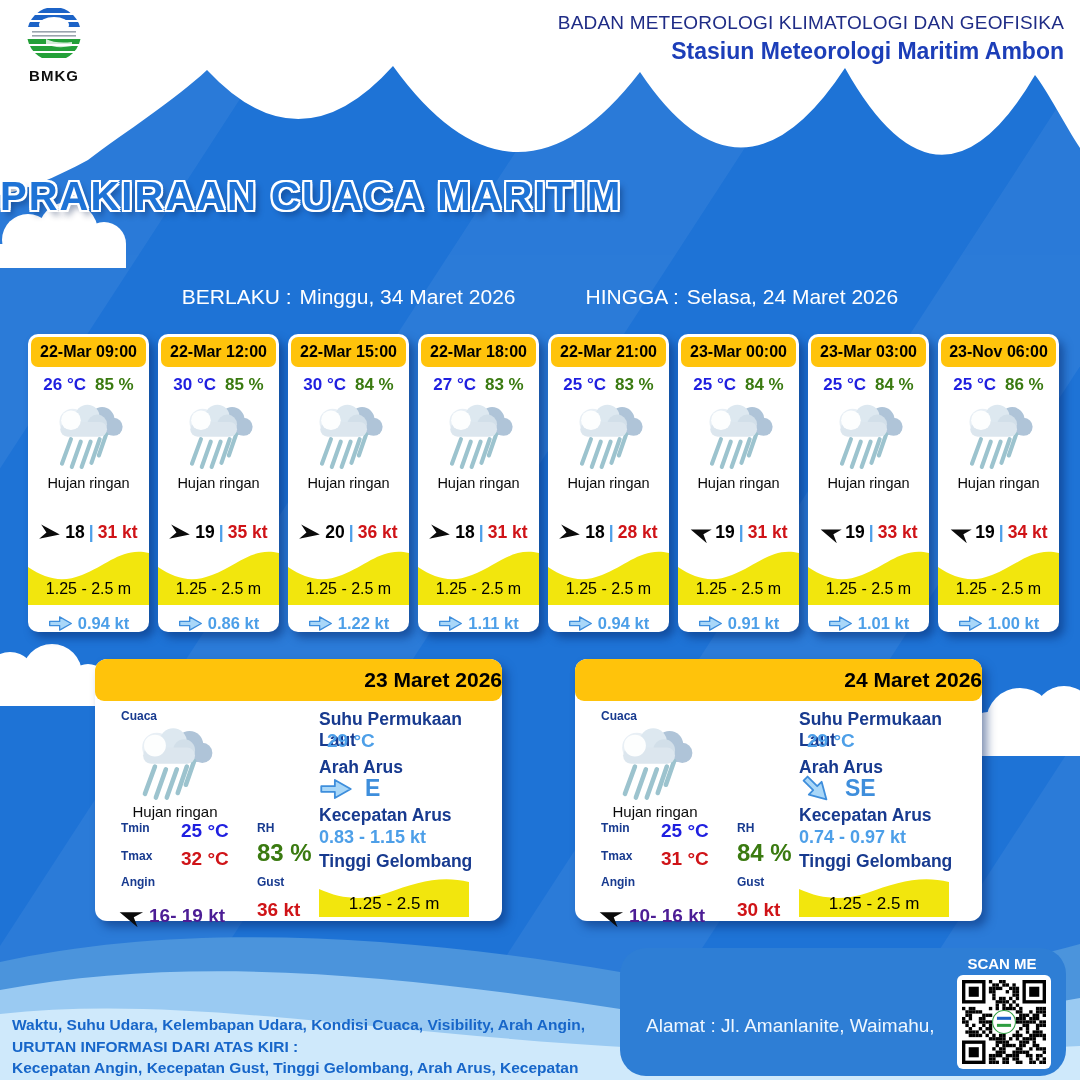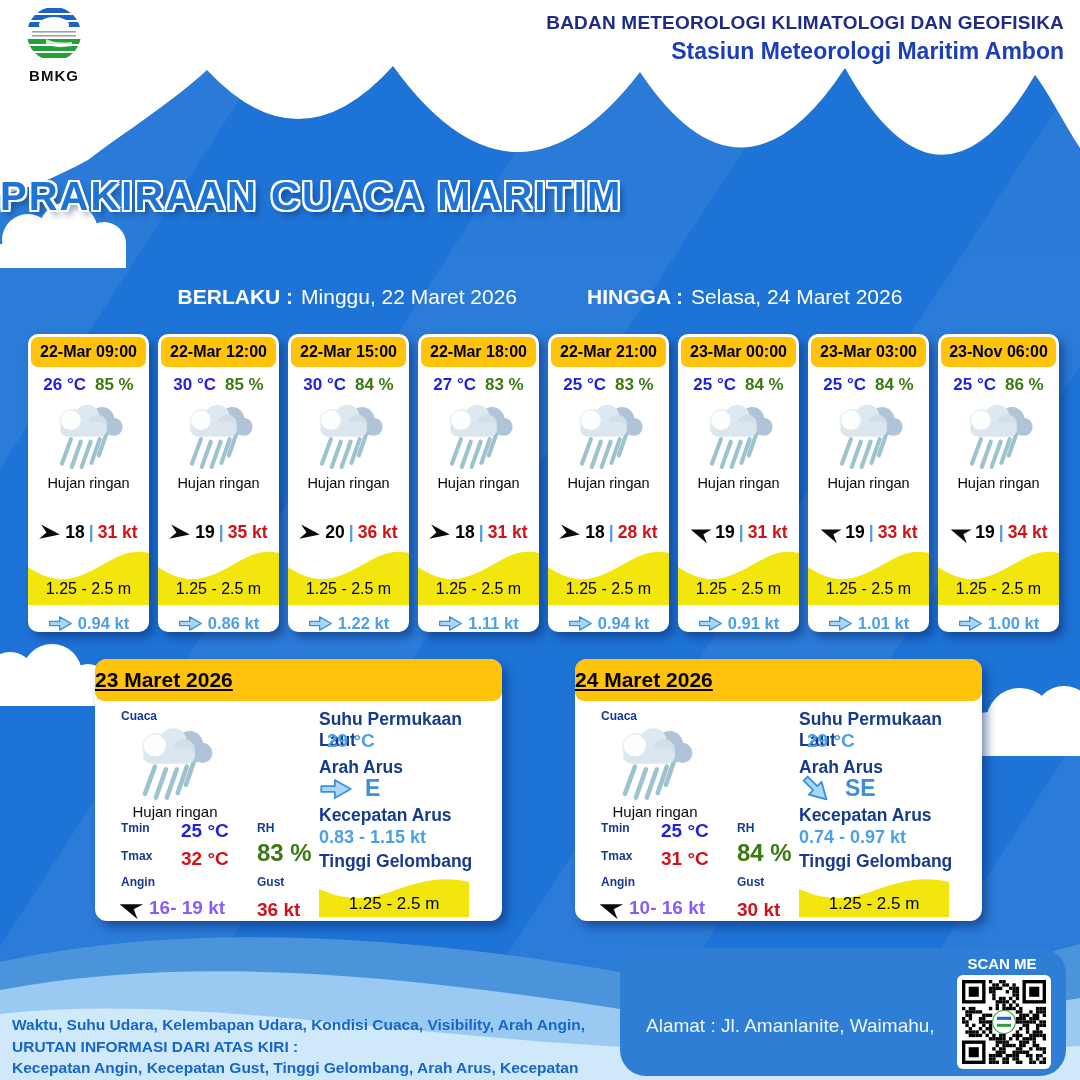--- a/index.html
+++ b/index.html
@@ -4,33 +4,33 @@
 <style>
   html,body{margin:0;padding:0;background:#e8e8e8;}
   #stage{position:relative;width:1080px;height:1080px;background:#ffffff;overflow:hidden;
          font-family:"Liberation Sans",sans-serif;margin:0 auto;}
   .bg{position:absolute;inset:0;width:1080px;height:1080px;z-index:0;}
 
   
   .logo{position:absolute;left:16px;top:6px;width:76px;text-align:center;z-index:3;}
   .logo-label{display:block;font-size:15px;font-weight:800;color:#101010;letter-spacing:1px;margin-top:1px;}
   .agency{position:absolute;top:12px;right:16px;text-align:right;z-index:3;}
-  .agency-1{font-size:19px;font-weight:700;color:var(--header-navy,#1F2C86);letter-spacing:.2px;}
+  .agency-1{font-size:19px;font-weight:400;color:var(--header-navy,#1F2C86);letter-spacing:.2px;}
   .agency-2{font-size:23px;font-weight:800;color:var(--header-blue,#1C3EB8);margin-top:4px;}
 
   
   .title-main{position:absolute;top:174px;left:0;width:100%;text-align:left;z-index:2;
     font-size:40px;font-weight:800;letter-spacing:2px;color:var(--bg-blue,#1E73D6);
     text-shadow:-2px -2px 0 #fff,2px -2px 0 #fff,-2px 2px 0 #fff,2px 2px 0 #fff,
                 -2px 0 0 #fff,2px 0 0 #fff,0 -2px 0 #fff,0 2px 0 #fff,4px 5px 6px rgba(0,25,70,.45);}
   .title-area{position:absolute;top:232px;left:0;width:100%;text-align:center;z-index:2;
     font-size:34px;font-weight:800;color:#fff;letter-spacing:.5px;text-shadow:2px 3px 4px rgba(0,30,80,.4);}
   .validity{position:absolute;top:285px;left:0;width:100%;display:flex;justify-content:center;gap:70px;
     z-index:2;color:#fff;font-size:21px;}
-  .validity b{font-weight:700;margin-right:8px;}
+  .validity b{font-weight:400;margin-right:8px;}
 
   
   .cards{position:absolute;left:28px;top:334px;display:flex;gap:9px;z-index:2;}
   .card{position:relative;width:121px;height:298px;background:#fff;border-radius:10px;
         box-shadow:5px 6px 9px rgba(5,40,105,.5);overflow:hidden;}
   .card-time{margin:3px 3px 0;background:var(--panel-yellow,#FFC30B);border-radius:7px;height:30px;
         line-height:30px;text-align:center;font-size:16px;font-weight:800;color:#000;}
   .card-temps{margin-top:8px;display:flex;justify-content:center;gap:9px;font-size:17px;font-weight:800;}
   .card-temps .t{color:var(--temp-blue,#1F1FE0);} .card-temps .h{color:var(--humidity-green,#3A7A10);}
   .card-icon{height:74px;display:flex;justify-content:center;margin-top:3px;}
@@ -46,33 +46,33 @@
   .card-wave span{position:absolute;bottom:7px;width:100%;text-align:center;font-size:16px;color:#000;}
   .card-current{position:absolute;bottom:0;left:0;right:0;height:17px;display:flex;align-items:center;
         justify-content:center;gap:5px;font-size:16.5px;font-weight:800;color:var(--sea-lightblue,#4D9FE8);}
   .card-current svg{width:25px;height:17px;}
 
   
   .dailies{position:absolute;left:95px;top:659px;display:flex;gap:73px;z-index:2;}
   .daily{position:relative;width:407px;height:262px;background:#fff;border-radius:12px;
         box-shadow:5px 6px 10px rgba(5,40,105,.5);}
   .daily-header{background:var(--panel-yellow,#FFC30B);height:42px;line-height:42px;border-radius:12px 12px 9px 9px;
-        text-align:left;font-size:21px;font-weight:800;color:#000;text-decoration:underline;}
+        text-align:right;font-size:21px;font-weight:800;color:#000;}
   .daily-body{position:absolute;top:42px;left:0;right:0;bottom:0;}
   .daily-body .abs{position:absolute;}
   .lbl{color:var(--label-navy,#173A8F);font-size:12px;font-weight:600;}
   .lbl3{color:var(--label-navy,#173A8F);font-size:17.5px;font-weight:600;}
   .d-cuaca{left:26px;top:8px;}
   .d-icon{left:22px;top:20px;width:116px;height:82px;display:flex;justify-content:center;}
   .d-icon svg{width:104px;height:82px;}
   .d-cond{left:10px;top:102px;width:140px;text-align:center;font-size:15px;color:#0a0a0a;}
   .d-tmin-l{left:26px;top:120px;} .d-tmin-v{left:86px;top:119px;font-size:19px;font-weight:800;color:var(--temp-blue,#1F1FE0);}
   .d-tmax-l{left:26px;top:148px;} .d-tmax-v{left:86px;top:147px;font-size:19px;font-weight:800;color:var(--gust-red,#CF1317);}
   .d-angin{left:26px;top:174px;}
-  .d-wind{left:22px;top:196px;display:flex;align-items:center;gap:6px;font-size:19px;font-weight:800;color:#8b5cf6;}
+  .d-wind{left:22px;top:204px;display:flex;align-items:center;gap:6px;font-size:19px;font-weight:800;color:#4c1d95;}
   .d-wind .dart svg{width:26px;height:20px;}
   .d-rh-l{left:162px;top:120px;} .d-rh-v{left:162px;top:138px;font-size:24px;font-weight:800;color:var(--humidity-green,#3A7A10);}
   .d-gust-l{left:162px;top:174px;} .d-gust-v{left:162px;top:198px;font-size:19px;font-weight:800;color:var(--gust-red,#CF1317);}
   .d-col3{position:absolute;left:224px;top:0;width:176px;}
   .d-col3 .abs{left:0;}
   .d-sst-l{top:8px;} .d-sst-v{top:29px;left:8px !important;font-size:19px;font-weight:800;color:var(--sea-lightblue,#4D9FE8);}
   .d-arah-l{top:56px;}
   .d-arah-row{top:74px;display:flex;align-items:center;gap:12px;}
   .d-arah-row svg{width:34px;height:24px;}
   .d-dir{font-size:23px;font-weight:800;color:#3E8EDC;}
@@ -159,21 +159,21 @@
     </svg>
     <span class="logo-label">BMKG</span>
   </div>
   <div class="agency">
     <div class="agency-1">BADAN METEOROLOGI KLIMATOLOGI DAN GEOFISIKA</div>
     <div class="agency-2">Stasiun Meteorologi Maritim Ambon</div>
   </div>
 
   <div class="title-main">PRAKIRAAN CUACA MARITIM</div>
   <div class="validity">
-    <span><b>BERLAKU :</b><span>Minggu, 22 Maret 2026</span></span>
+    <span><b>BERLAKU :</b><span>Minggu, 34 Maret 2026</span></span>
     <span><b>HINGGA :</b><span>Selasa, 24 Maret 2026</span></span>
   </div>
 
   <div class="cards">
 
       <div class="card">
         <div class="card-time">22-Mar 09:00</div>
         <div class="card-temps">
           <span class="t">26 °C</span>
           <span class="h">85 %</span>

